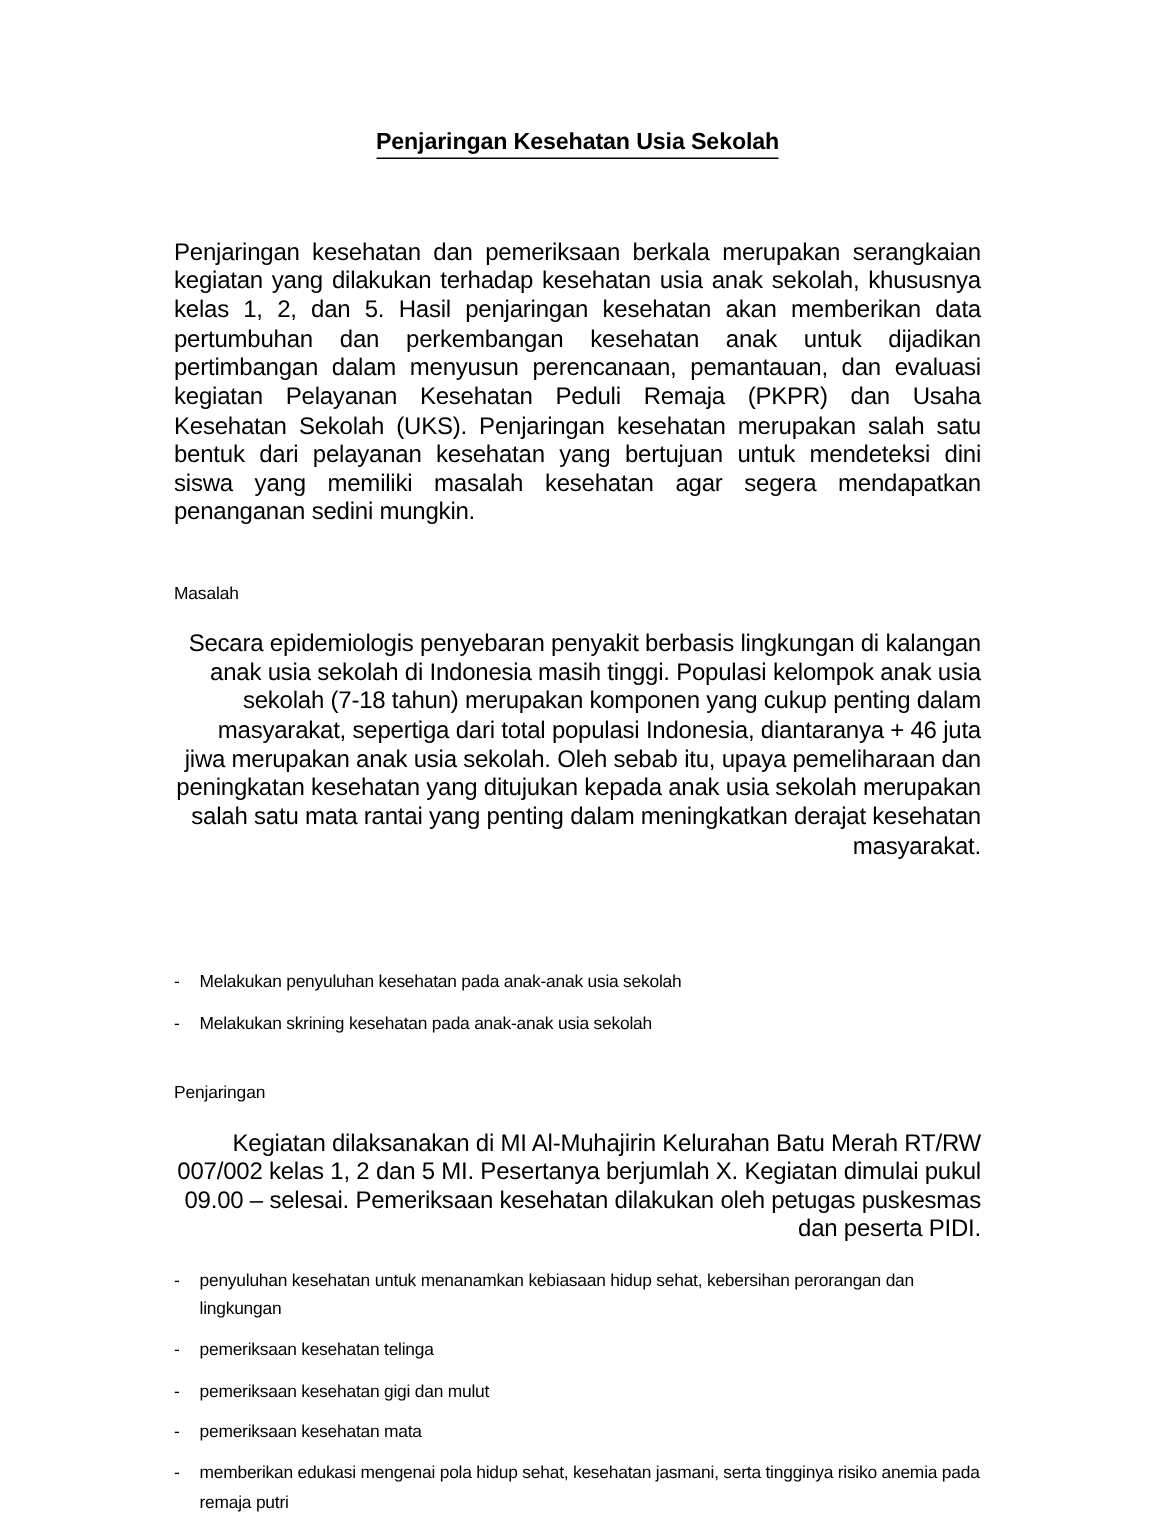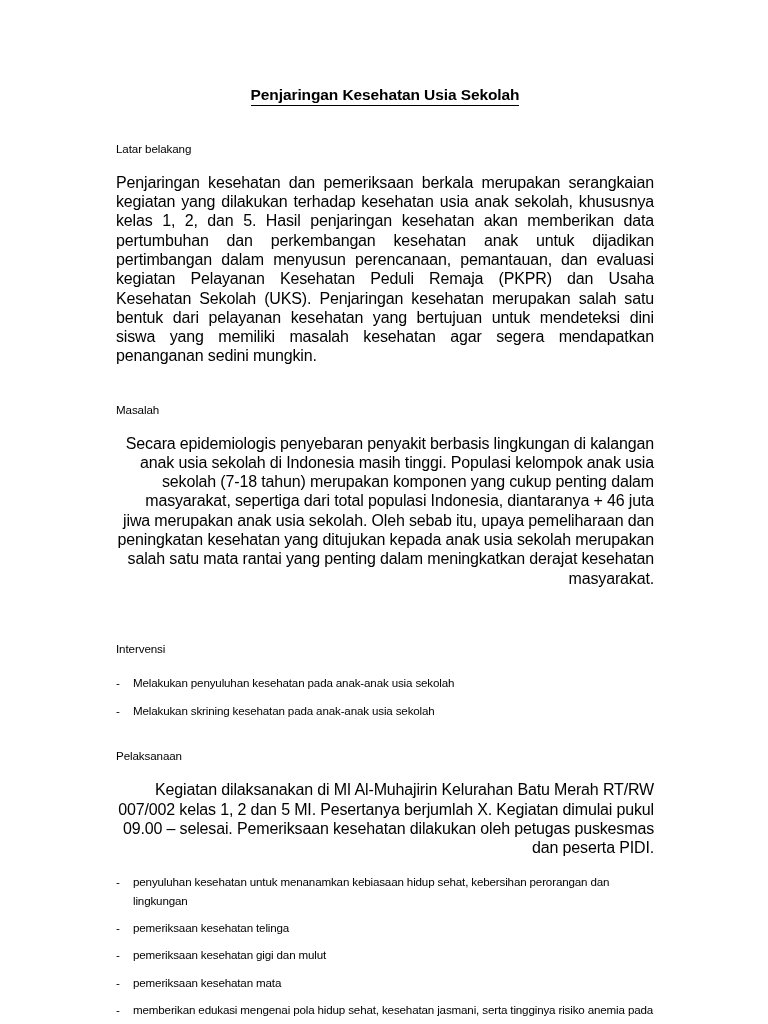--- a/index.html
+++ b/index.html
@@ -111,48 +111,46 @@
 </head>
 <body>
 
 <div class="page">
   <div class="content">
 
     <h1 class="doc-title"><span class="title-text">Penjaringan Kesehatan Usia Sekolah</span></h1>
 
     <div class="sp-title-to-latar"></div>
 
-    <div class="section-heading">Latar belakang</div>
     <div class="sp-heading-to-para"></div>
     <p class="para justify">Penjaringan kesehatan dan pemeriksaan berkala merupakan serangkaian kegiatan yang dilakukan terhadap kesehatan usia anak sekolah, khususnya kelas 1, 2, dan 5. Hasil penjaringan kesehatan akan memberikan data pertumbuhan dan perkembangan kesehatan anak untuk dijadikan pertimbangan dalam menyusun perencanaan, pemantauan, dan evaluasi kegiatan Pelayanan Kesehatan Peduli Remaja (PKPR) dan Usaha Kesehatan Sekolah (UKS). Penjaringan kesehatan merupakan salah satu bentuk dari pelayanan kesehatan yang bertujuan untuk mendeteksi dini siswa yang memiliki masalah kesehatan agar segera mendapatkan penanganan sedini mungkin.</p>
 
     <div class="sp-para-to-masalah"></div>
 
     <div class="section-heading">Masalah</div>
     <div class="sp-heading-to-para"></div>
     <p class="para leftal">Secara epidemiologis penyebaran penyakit berbasis lingkungan di kalangan anak usia sekolah di Indonesia masih tinggi. Populasi kelompok anak usia sekolah (7-18 tahun) merupakan komponen yang cukup penting dalam masyarakat, sepertiga dari total populasi Indonesia, diantaranya + 46 juta jiwa merupakan anak usia sekolah. Oleh sebab itu, upaya pemeliharaan dan peningkatan kesehatan yang ditujukan kepada anak usia sekolah merupakan salah satu mata rantai yang penting dalam meningkatkan derajat kesehatan masyarakat.</p>
 
     <div class="sp-masalah-para-to-intervensi"></div>
 
-    <div class="section-heading">Intervensi</div>
     <div class="sp-heading-to-para"></div>
     <ul class="dash-list">
       <li class="dash-item">
         <span class="dash-marker">-</span>
         <span class="dash-text">Melakukan penyuluhan kesehatan pada anak-anak usia sekolah</span>
       </li>
       <li class="dash-item">
         <span class="dash-marker">-</span>
         <span class="dash-text">Melakukan skrining kesehatan pada anak-anak usia sekolah</span>
       </li>
     </ul>
 
     <div class="sp-list-to-pelaksanaan"></div>
 
-    <div class="section-heading">Pelaksanaan</div>
+    <div class="section-heading">Penjaringan</div>
     <div class="sp-heading-to-para"></div>
     <p class="para leftal">Kegiatan dilaksanakan di MI Al-Muhajirin Kelurahan Batu Merah RT/RW 007/002  kelas 1, 2 dan 5 MI.  Pesertanya berjumlah X. Kegiatan dimulai pukul 09.00 – selesai. Pemeriksaan kesehatan dilakukan oleh petugas puskesmas dan peserta PIDI.</p>
 
     <div class="sp-pelaksanaan-para-to-list"></div>
 
     <ul class="dash-list tight">
       <li class="dash-item">
         <span class="dash-marker">-</span>
         <span class="dash-text">penyuluhan kesehatan untuk menanamkan kebiasaan hidup sehat, kebersihan perorangan dan lingkungan</span>
       </li>

